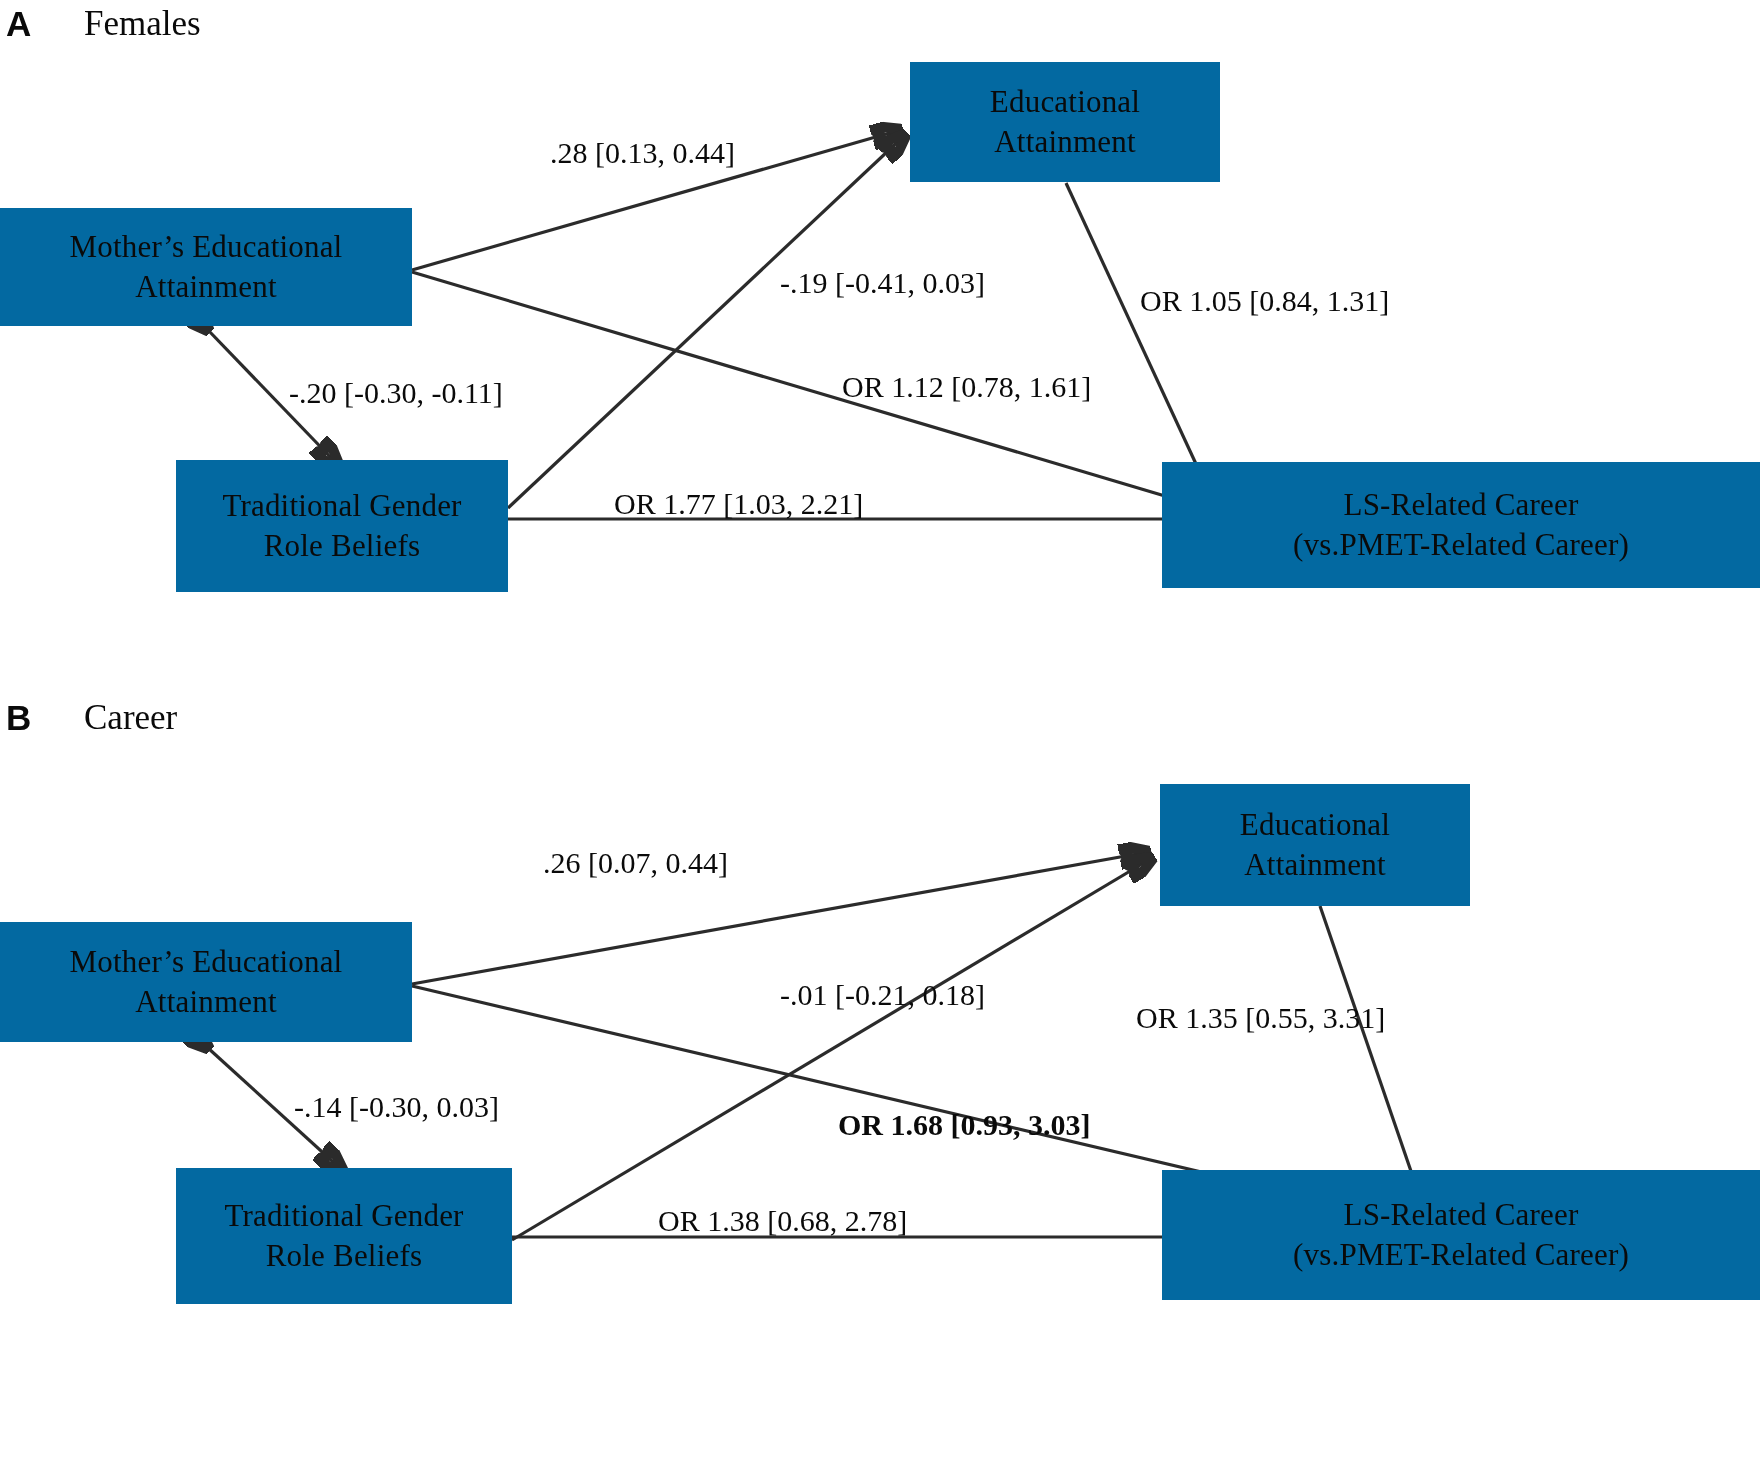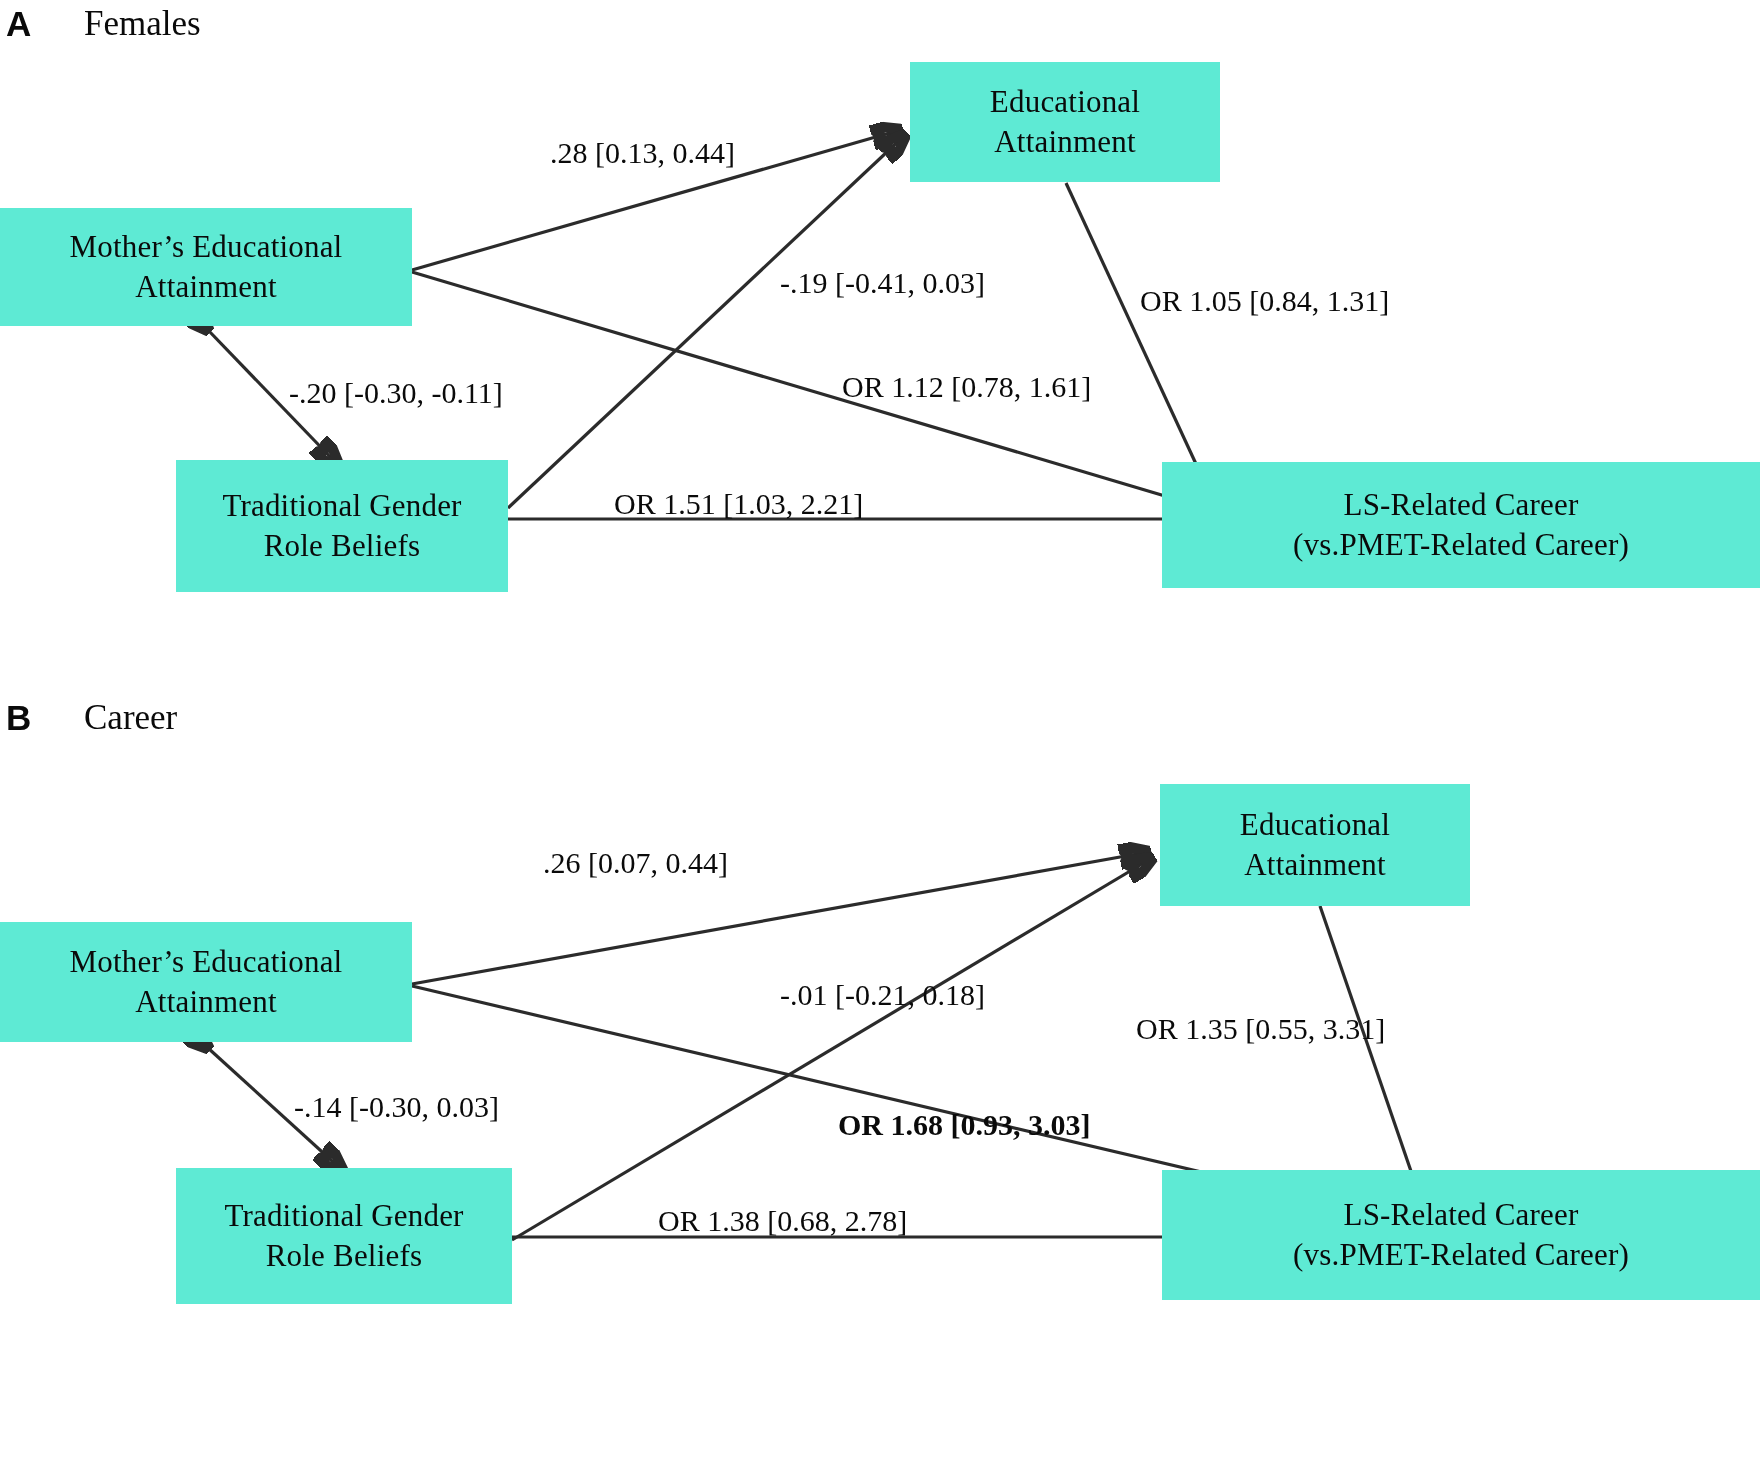--- a/index.html
+++ b/index.html
@@ -39,21 +39,21 @@
   .panel-title {
     position: absolute;
     font-family: "Liberation Serif", serif;
     font-size: 35px;
     line-height: 1;
     color: #0a0a0a;
   }
 
   .node {
     position: absolute;
-    background: #5eead4;
+    background: #0369a1;
     box-sizing: border-box;
     display: flex;
     align-items: center;
     justify-content: center;
     text-align: center;
     font-family: "Liberation Serif", serif;
     font-size: 31px;
     line-height: 1.28;
     color: #0a0a0a;
     letter-spacing: 0.2px;
@@ -148,21 +148,21 @@
     <div class="edge-label" style="left:543px; top:138px;margin-left:7px;">.28 [0.13, 0.44]</div>
 
     <div class="edge-label" style="left:780px; top:268px;">-.19 [-0.41, 0.03]</div>
 
     <div class="edge-label" style="left:1140px; top:286px;">OR 1.05 [0.84, 1.31]</div>
 
     <div class="edge-label" style="left:289px; top:378px;">-.20 [-0.30, -0.11]</div>
 
     <div class="edge-label" style="left:842px; top:372px;">OR 1.12 [0.78, 1.61]</div>
 
-    <div class="edge-label" style="left:614px; top:489px;">OR 1.51 [1.03, 2.21]</div>
+    <div class="edge-label" style="left:614px; top:489px;">OR 1.77 [1.03, 2.21]</div>
   </div>
 
   <div class="panel" id="panel-b">
 
     <div class="panel-letter" style="left:6px; top:0px;">B</div>
     <div class="panel-title" style="left:84px; top:0px;">Career</div>
 
     <svg class="paths" viewBox="0 0 1760 774" preserveAspectRatio="none">
       <defs>
         <marker id="ahB" markerWidth="10" markerHeight="8" refX="9" refY="4" orient="auto" markerUnits="strokeWidth">
@@ -211,21 +211,21 @@
       <span>
         <span>LS-Related Career</span>
         <span>(vs.PMET-Related Career)</span>
       </span>
     </div>
 
     <div class="edge-label" style="left:543px; top:140px;margin-top:8px;">.26 [0.07, 0.44]</div>
 
     <div class="edge-label" style="left:780px; top:280px;">-.01 [-0.21, 0.18]</div>
 
-    <div class="edge-label" style="left:1136px; top:314px;">OR 1.35 [0.55, 3.31]</div>
+    <div class="edge-label" style="left:1136px; top:303px;">OR 1.35 [0.55, 3.31]</div>
 
     <div class="edge-label" style="left:294px; top:392px;">-.14 [-0.30, 0.03]</div>
 
     <div class="edge-label" style="left:838px; top:410px;font-weight:bold;">OR 1.68 [0.93, 3.03]</div>
 
     <div class="edge-label" style="left:658px; top:506px;">OR 1.38 [0.68, 2.78]</div>
   </div>
 
 </div>
 

